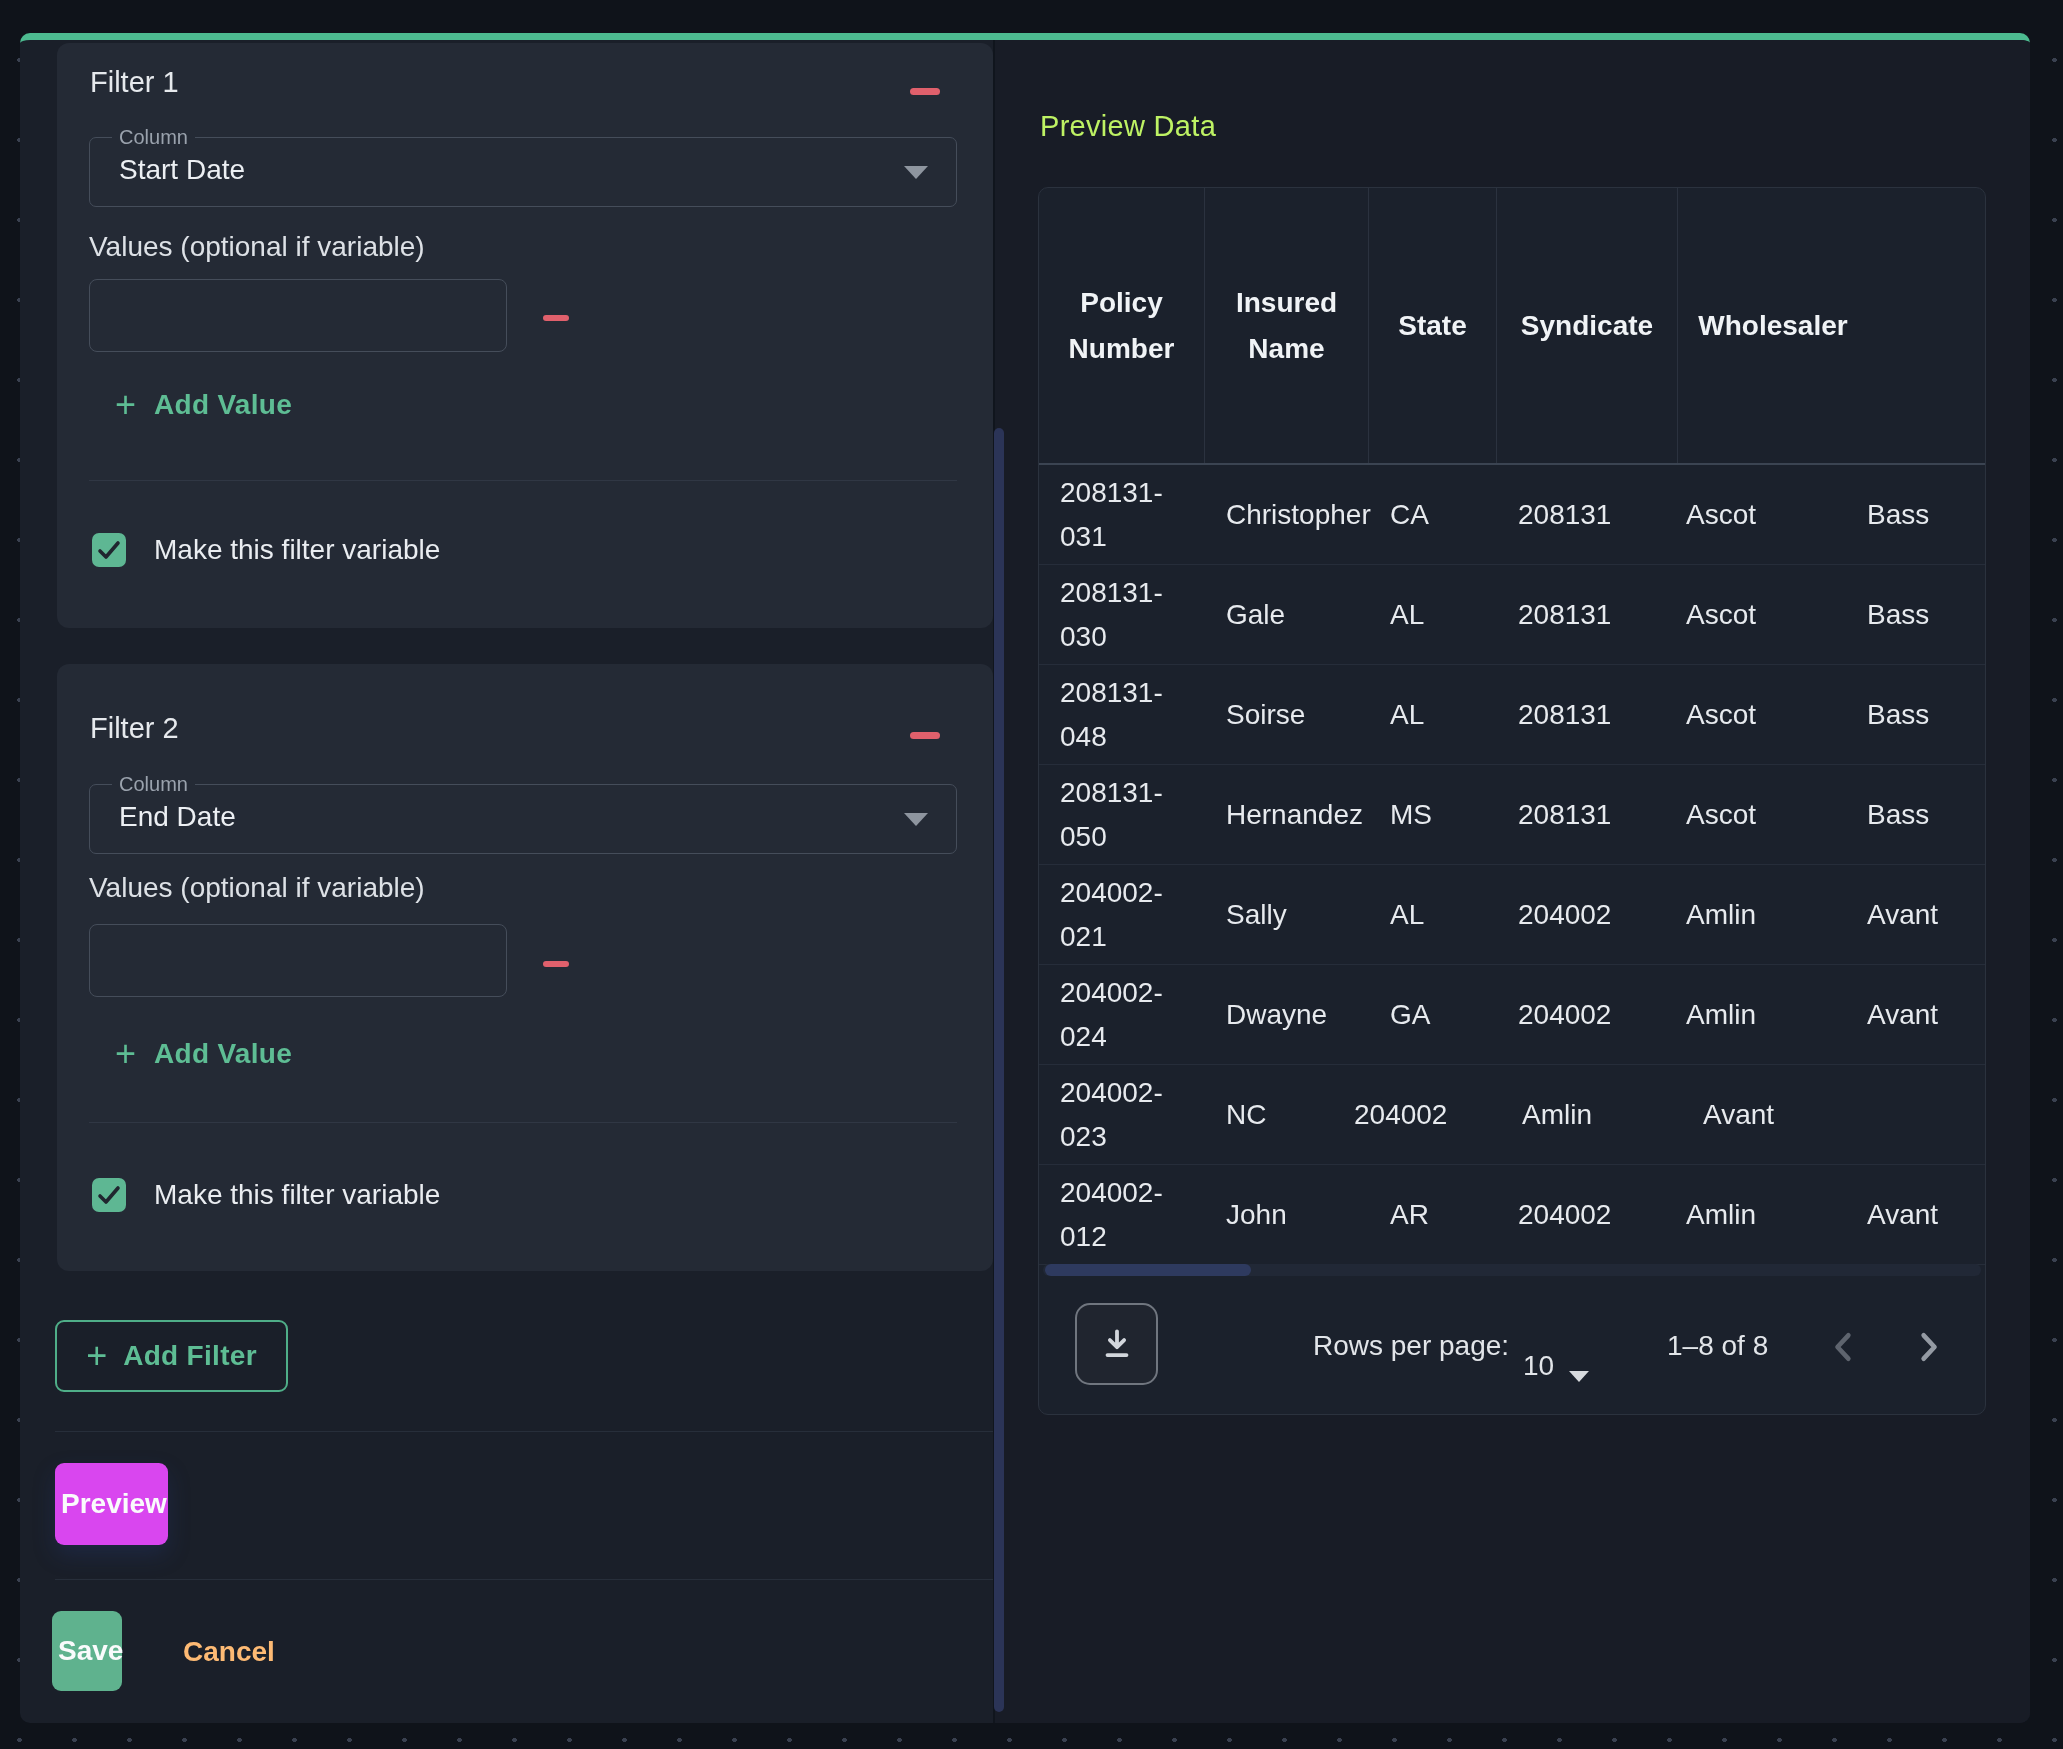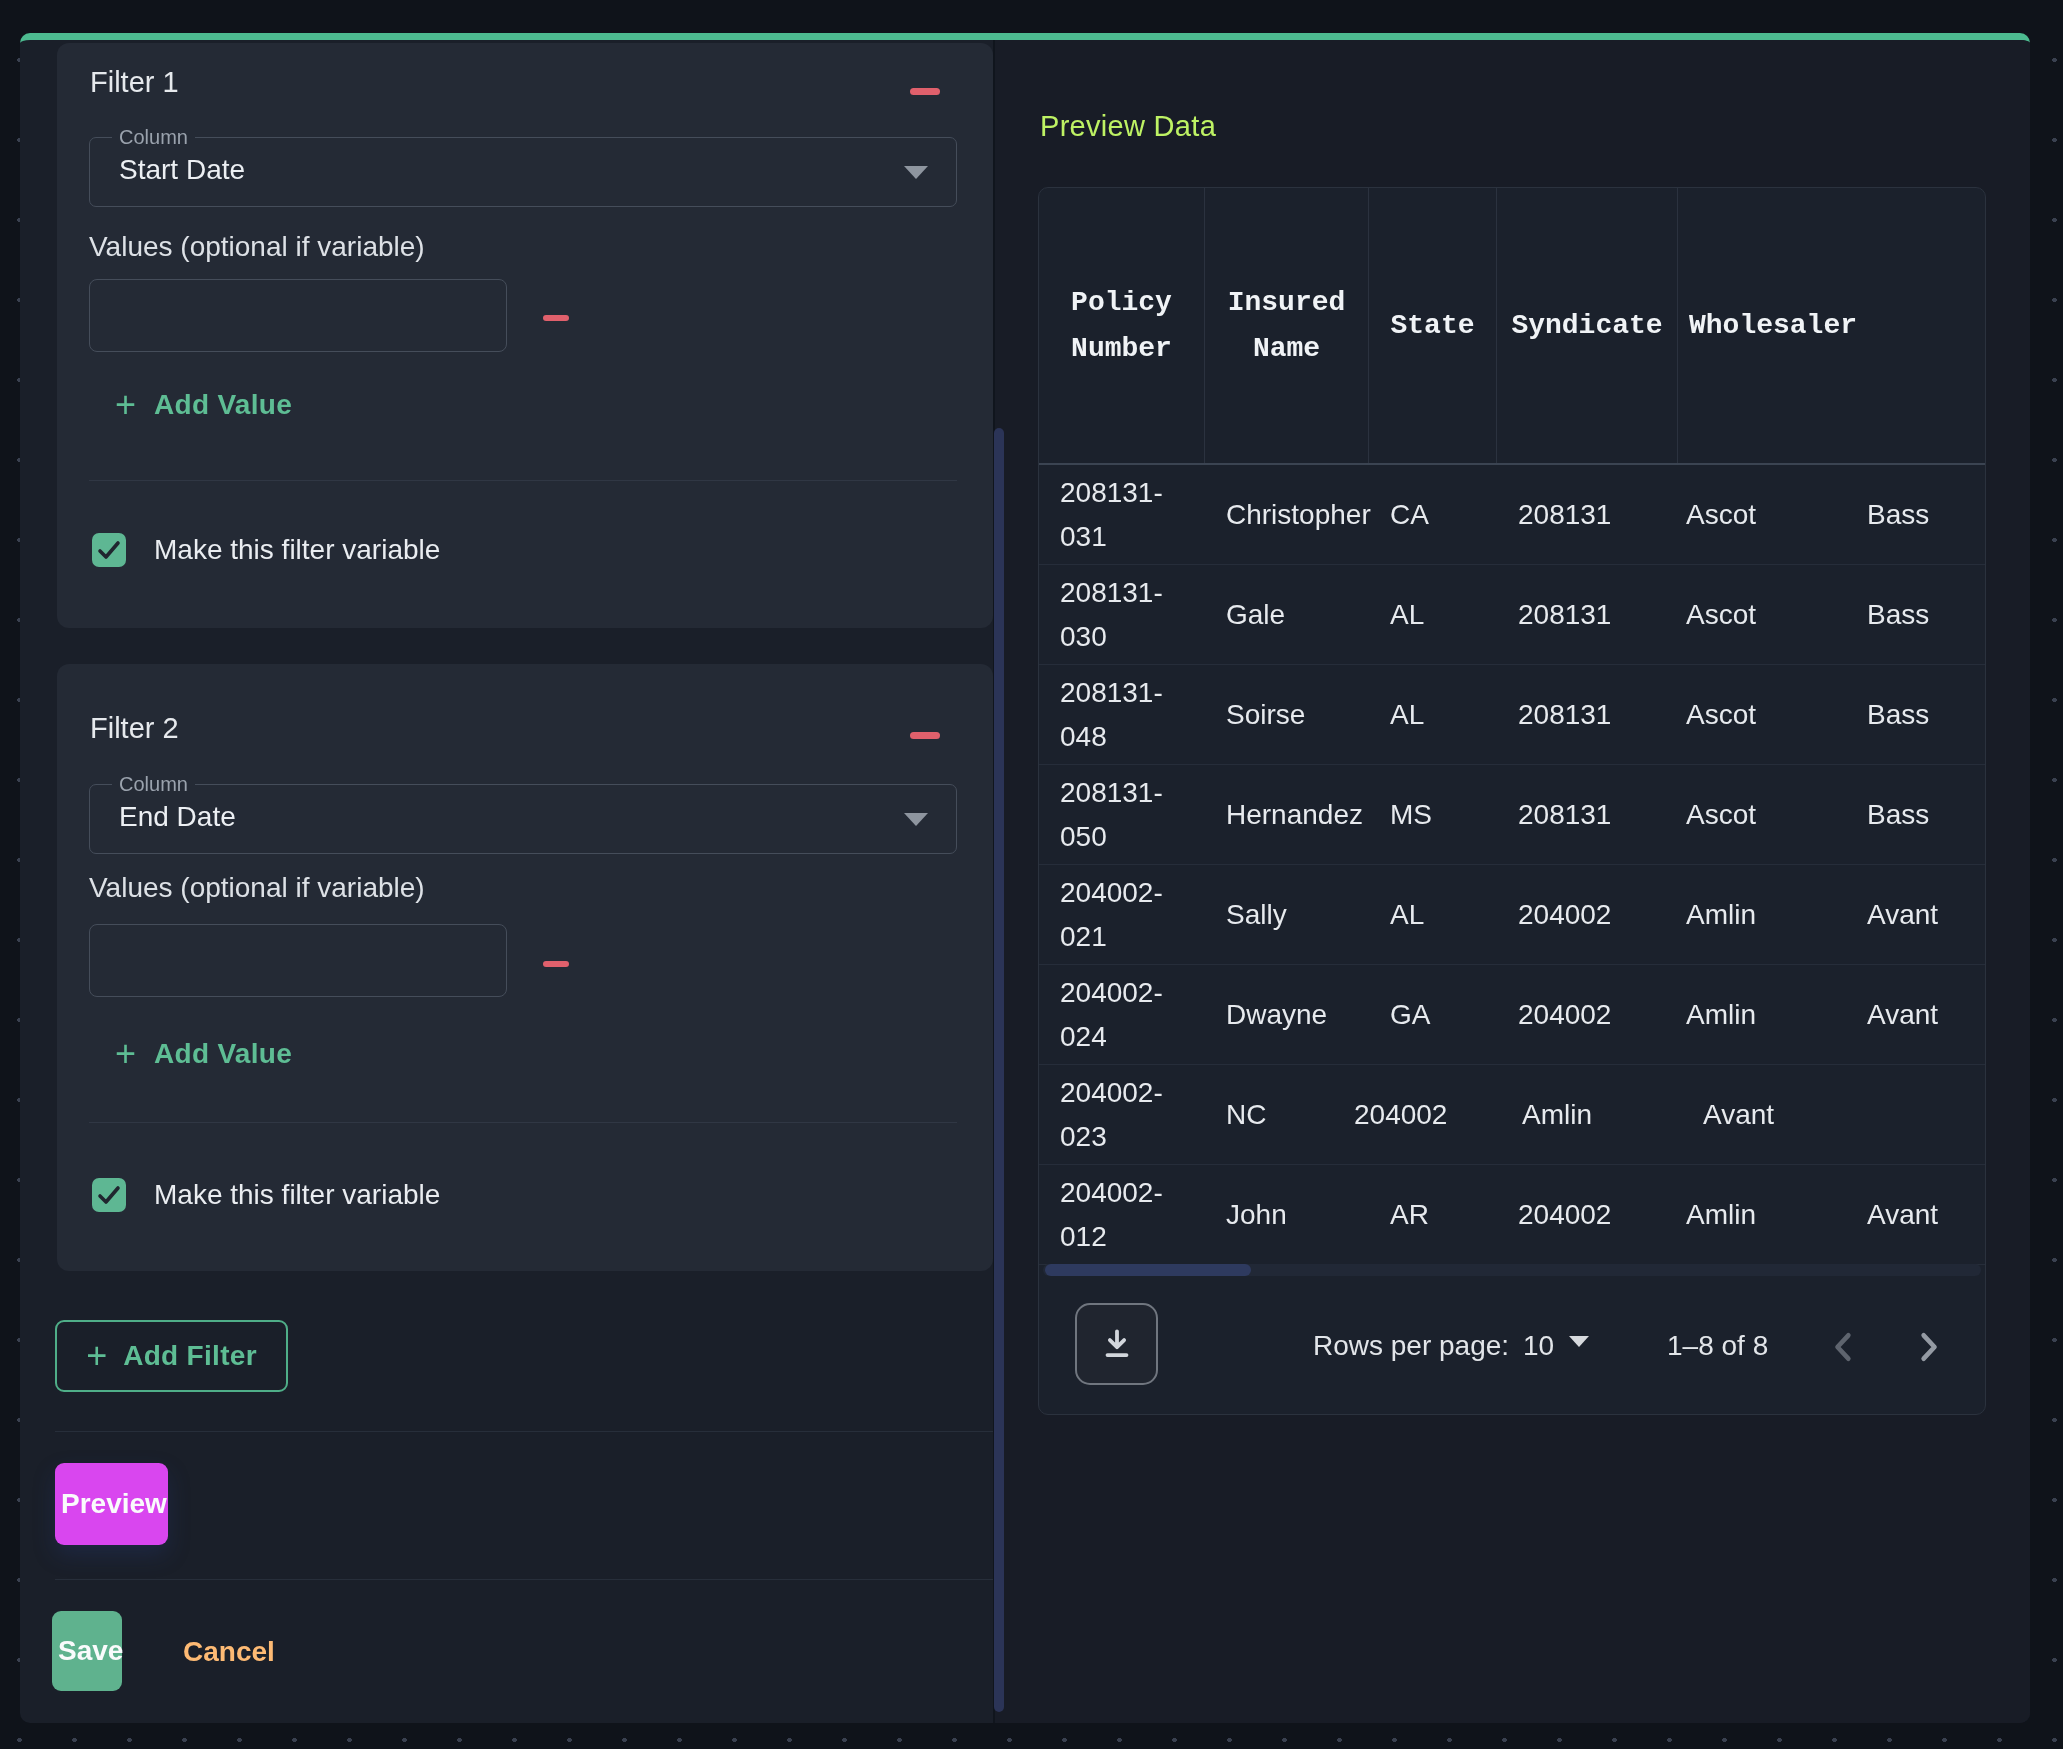--- a/index.html
+++ b/index.html
@@ -98,21 +98,21 @@
     position:absolute;left:163px;top:1590px;height:44px;background:none;border:none;cursor:pointer;
     color:#fdba74;font-size:28px;font-weight:700;font-family:"Liberation Sans", sans-serif;padding:0;
   }
 
   
   .preview-title{position:absolute;left:1020px;top:70px;font-size:29px;color:#bef264;letter-spacing:.3px;}
   .table-card{
     position:absolute;left:1018px;top:147px;width:948px;height:1228px;background:#1B212C;
     border:1px solid #2B323E;border-radius:10px;box-sizing:border-box;overflow:hidden;
   }
-  .thead{display:flex;height:277px;border-bottom:2px solid #3B4452;box-sizing:border-box;font-family:Liberation Mono, monospace;}
+  .thead{display:flex;height:277px;border-bottom:2px solid #3B4452;box-sizing:border-box;}
   .th{
     display:flex;align-items:center;justify-content:center;text-align:center;
     font-size:28px;font-weight:700;color:#F0F3F6;line-height:46px;
     border-right:1px solid #2B323F;box-sizing:border-box;flex-shrink:0;
   }
   .th.c5{border-right:none;}
   .c0{width:166px;}.c1{width:164px;}.c2{width:128px;}.c3{width:168px;}.c4{width:181px;}.c5{width:190px;}
   .tr{display:flex;height:100px;border-bottom:1px solid #262D3A;box-sizing:border-box;}
   .td{
     display:flex;align-items:center;padding-left:21px;box-sizing:border-box;flex-shrink:0;
@@ -120,21 +120,21 @@
   }
   .td.c0{white-space:normal;padding-right:26px;}
   .h-scroll{position:absolute;left:4px;right:4px;top:1076px;height:12px;background:#212836;border-radius:6px;}
   .h-scroll-thumb{position:absolute;left:2px;top:0;width:206px;height:12px;background:#2E3A5F;border-radius:6px;}
   .download-btn{
     position:absolute;left:36px;top:1115px;width:83px;height:82px;border:2px solid #70767F;border-radius:15px;
     background:#20252F;display:flex;align-items:center;justify-content:center;cursor:pointer;box-sizing:border-box;
   }
   .pg-text{position:absolute;font-size:28px;color:#E2E5E9;top:1142px;}
   .rows-label{left:274px;}
-  .rpp{left:484px;display:flex;align-items:flex-start;gap:15px;cursor:pointer;}
+  .rpp{left:484px;display:flex;align-items:flex-end;gap:15px;cursor:pointer;margin-top:20px;}
   .rpp .mini-caret{width:0;height:0;border-left:10px solid transparent;border-right:10px solid transparent;border-top:11px solid #D7DADE;margin-top:6px;}
   .range-label{left:628px;}
   .chev{position:absolute;top:1138px;width:44px;height:44px;background:none;border:none;padding:0;cursor:pointer;}
   .chev-left{left:784px;}
   .chev-right{left:866px;}
 </style>
 </head>
 <body>
 
 <div class="panel">

